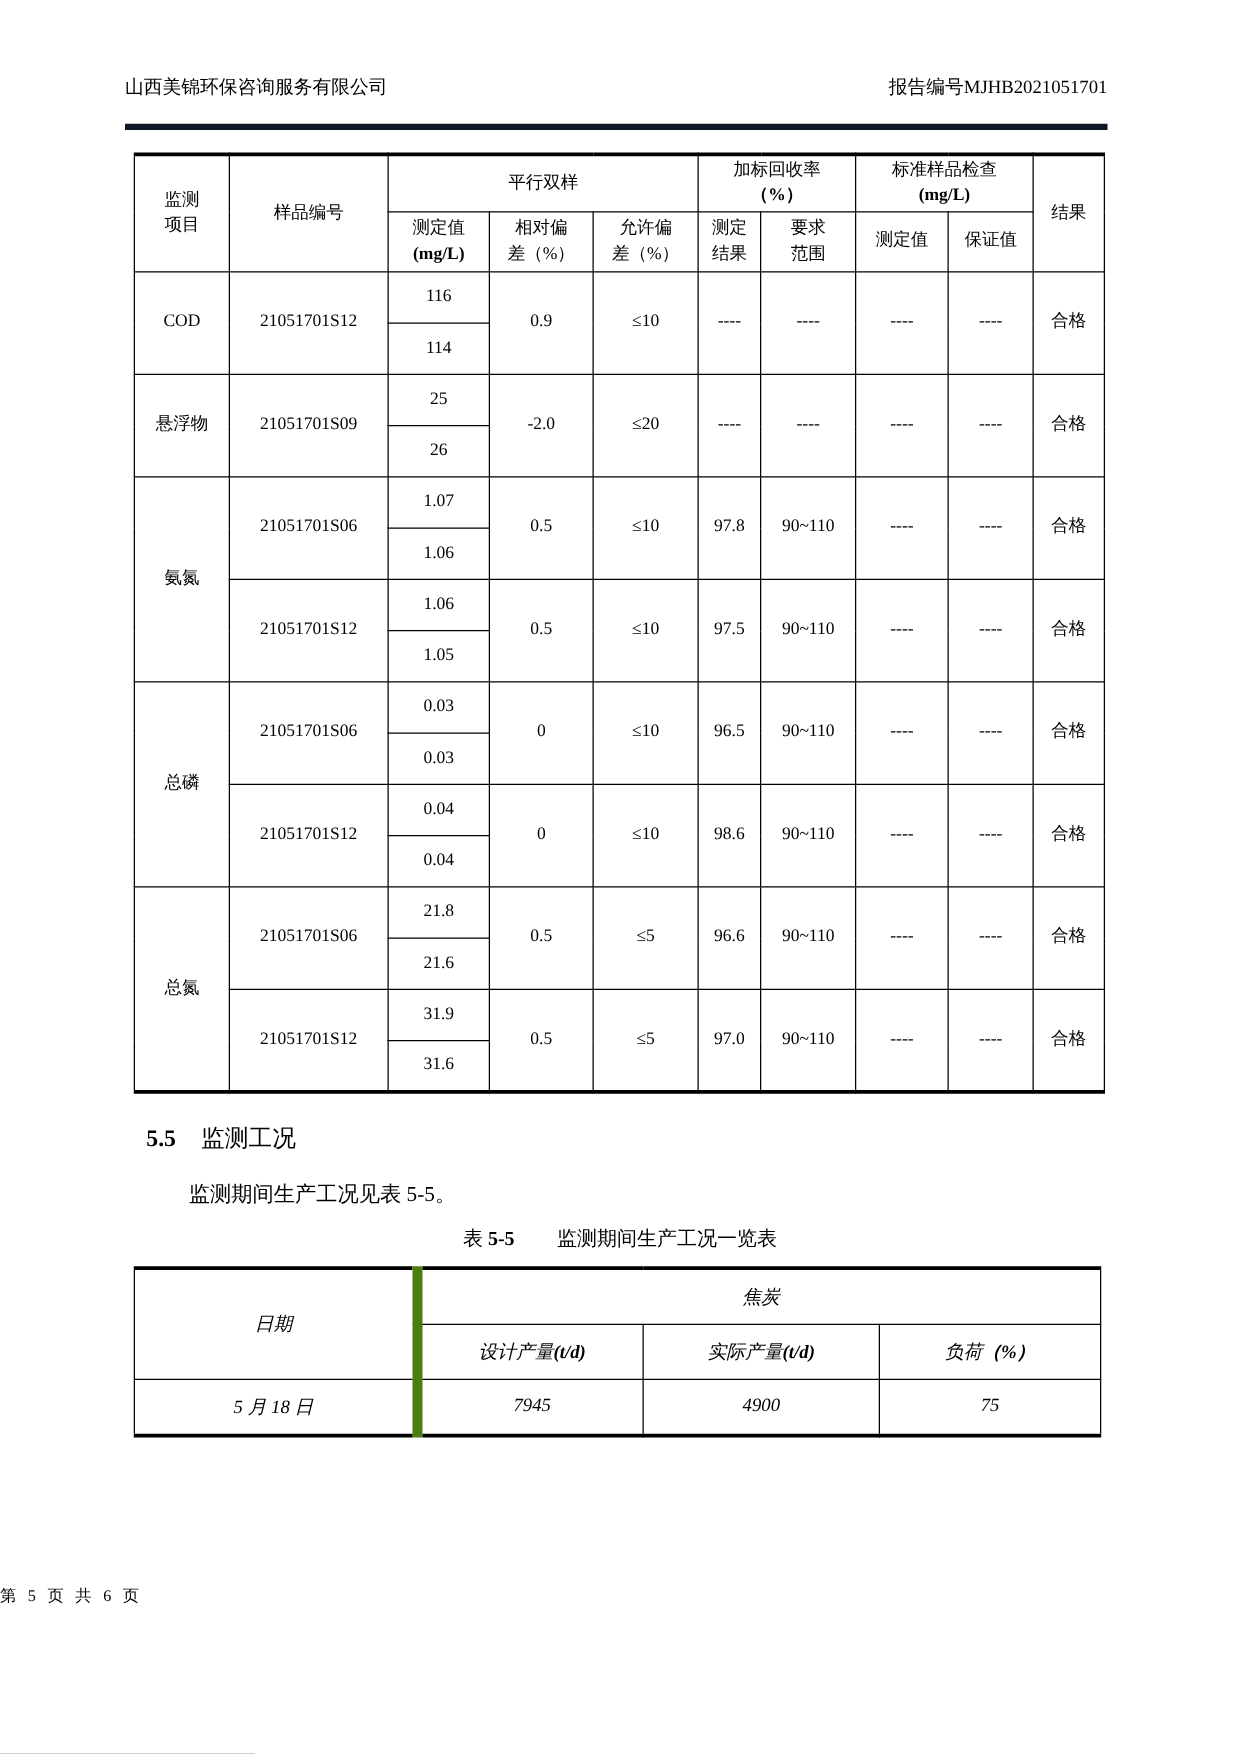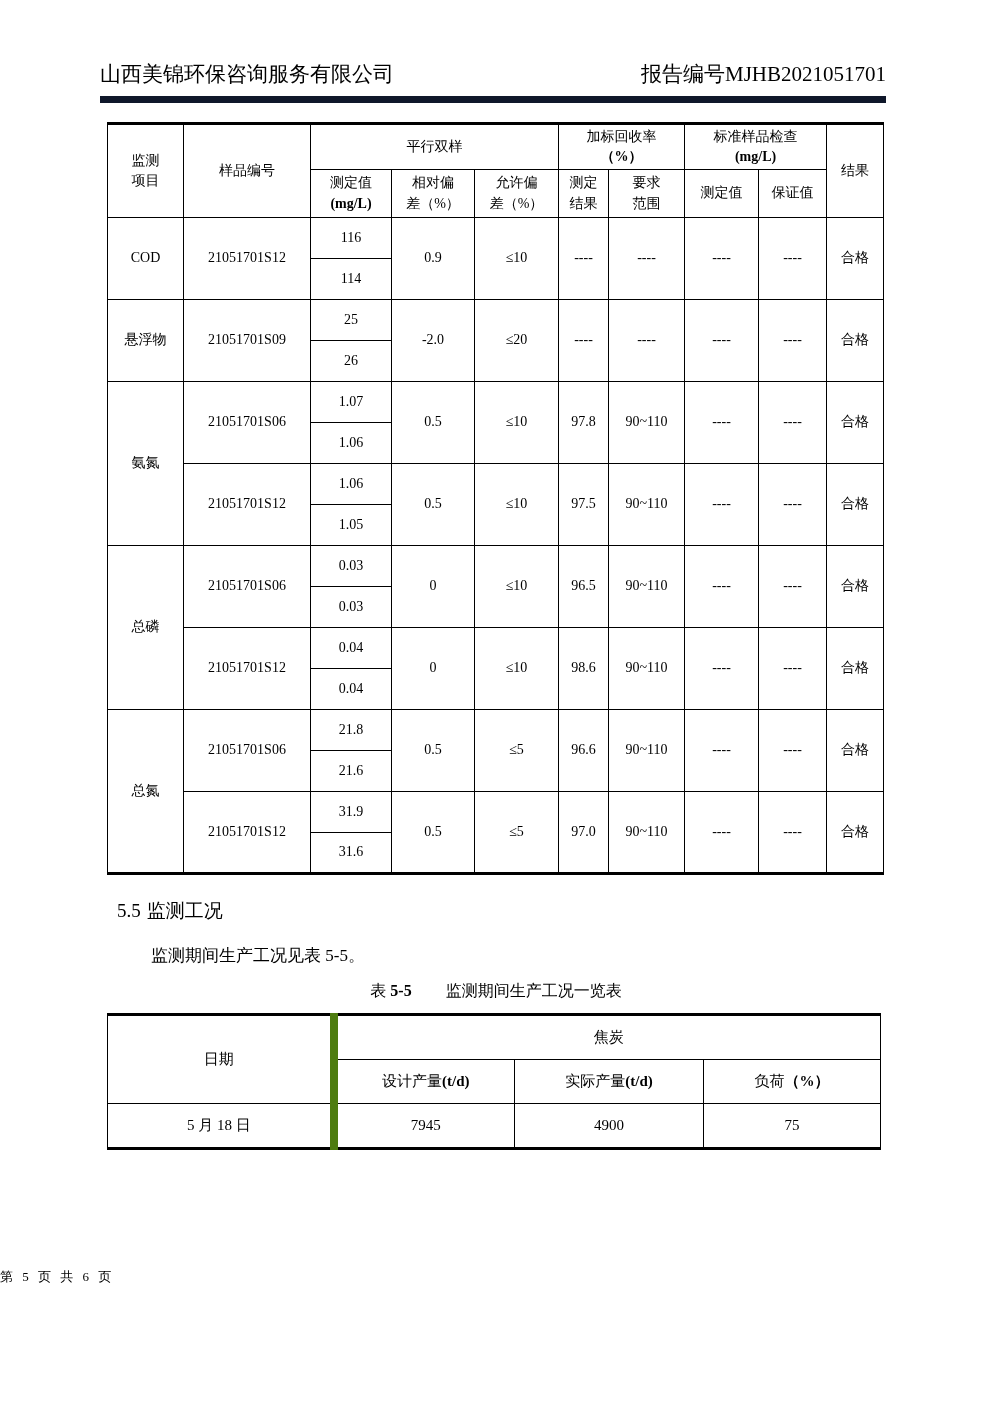--- a/index.html
+++ b/index.html
@@ -6,22 +6,22 @@
   html,body { background:#888; }
   .page {
     width:992px; height:1403px; margin:0 auto; background:#ffffff;
     position:relative; color:#000;
     font-family:"Liberation Serif","DejaVu Serif",serif;
   }
   
   .doc-header {
     position:absolute; left:100px; top:60px; width:786px;
     display:flex; justify-content:space-between; align-items:flex-end;
-    border-bottom:7px solid #0f172a; padding-bottom:8px;
-    font-size:21px;
+    border-bottom:5px solid #0f172a; padding-bottom:20px;
+    font-size:15px;
   }
   
   table { border-collapse:collapse; table-layout:fixed; }
   .t1 {
     position:absolute; left:107px; top:122px; width:776px;
     border-top:3px solid #000; border-bottom:3px solid #000;
     font-size:14px;
   }
   .t1 th, .t1 td {
     border:1px solid #000; text-align:center; vertical-align:middle;
@@ -29,40 +29,40 @@
   }
   .stack { white-space:pre-line; }
   .unit { font-weight:bold; }
   .t1 .hr1 { height:46px; }
   .t1 .hr2 { height:48px; }
   .t1 .dr  { height:41px; }
   
   .sec-heading {
     position:absolute; left:117px; top:898px; font-size:19px;
   }
-  .sec-heading .num { font-weight:normal; margin-right:6px; }
+  .sec-heading .num { font-weight:bold; margin-right:20px; }
   .body-par {
     position:absolute; left:107px; top:944px; width:776px;
     font-size:17px; text-indent:44px;
   }
   .tbl-caption {
     position:absolute; left:0; top:981px; width:992px;
     text-align:center; font-size:16px;
   }
   .tbl-caption .cap-num { font-weight:bold;margin-top:21px; }
   .tbl-caption .cap-title { margin-left:34px; }
   
   .t2 {
     position:absolute; left:107px; top:1013px; width:773px;
     border-top:3px solid #000; border-bottom:3px solid #000;
     font-size:15px;
   }
   .t2 th, .t2 td {
     border:1px solid #000; text-align:center; vertical-align:middle;
-    font-weight:normal; padding:12px 2px;
+    font-weight:normal; padding:12px 2px;font-style:italic;
   }
   .t2 .thick-r { border-right:8px solid #4d7c0f; }
   .t2 .r1 { height:40px; }
   .t2 .r2 { height:27px; }
   .t2 .r3 { height:39px; }
   
   .doc-footer {
     position:absolute; left:0; top:1268px; width:992px;
     font-size:13px; letter-spacing:3px;
   }

